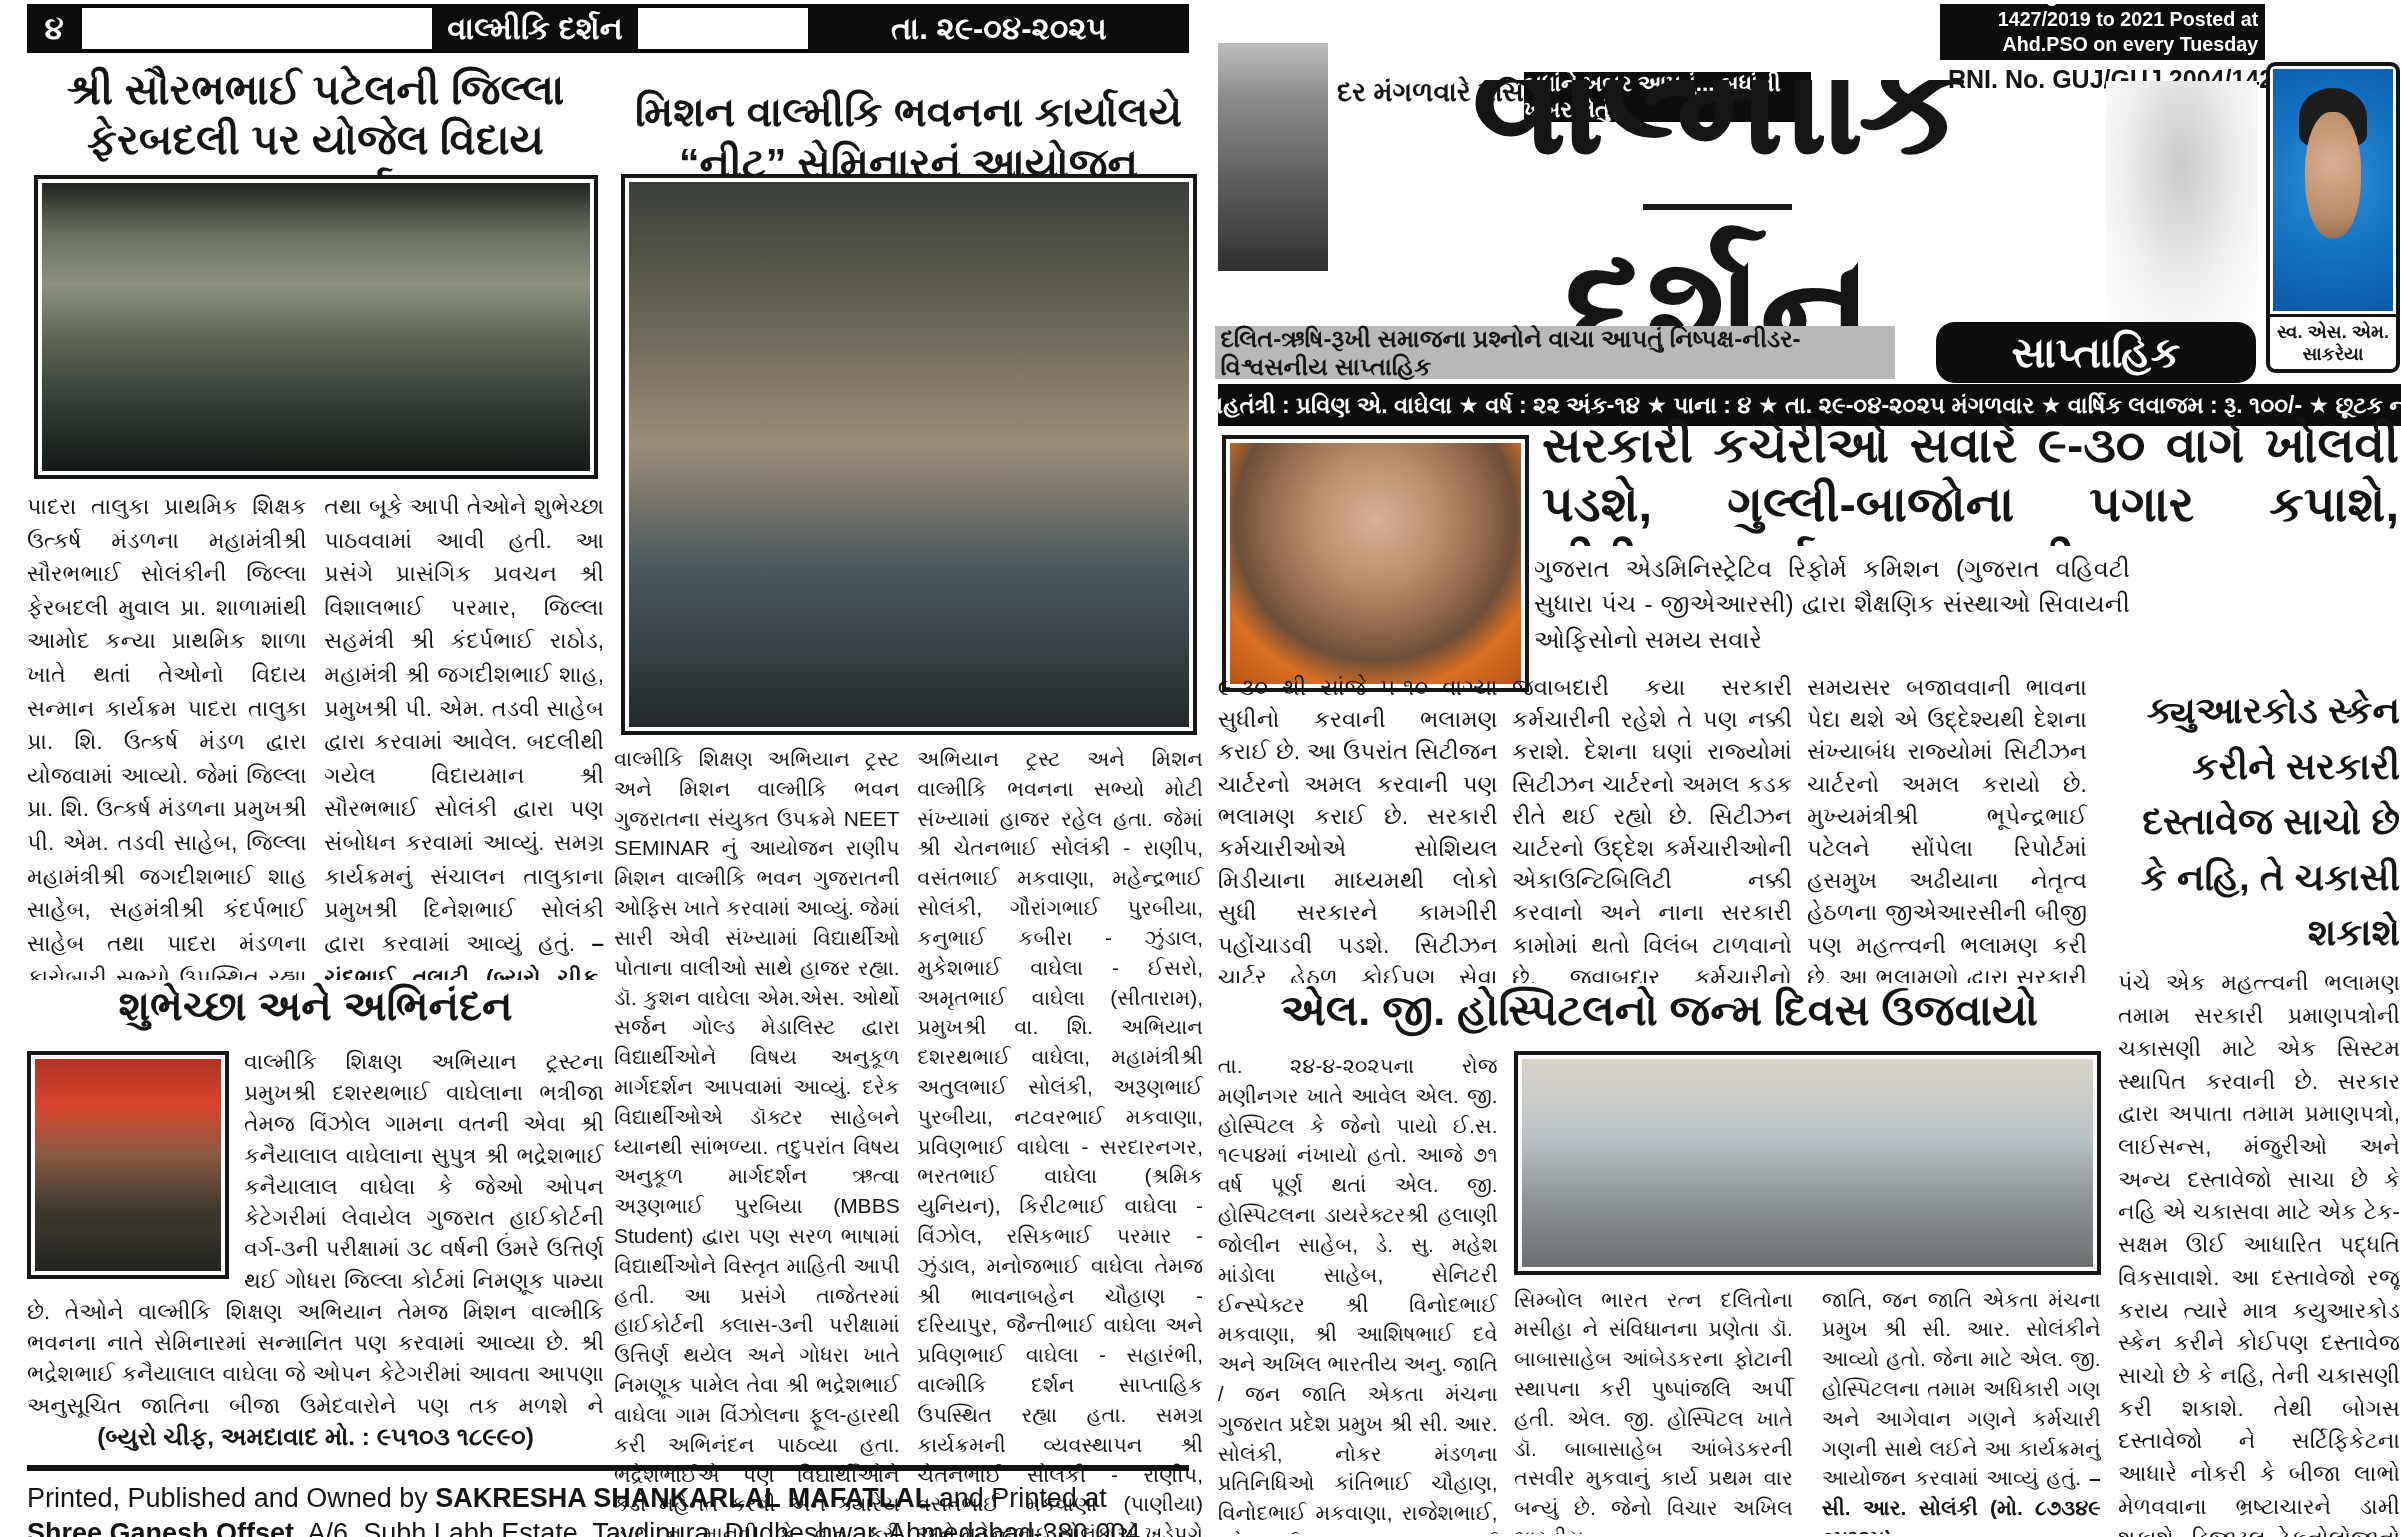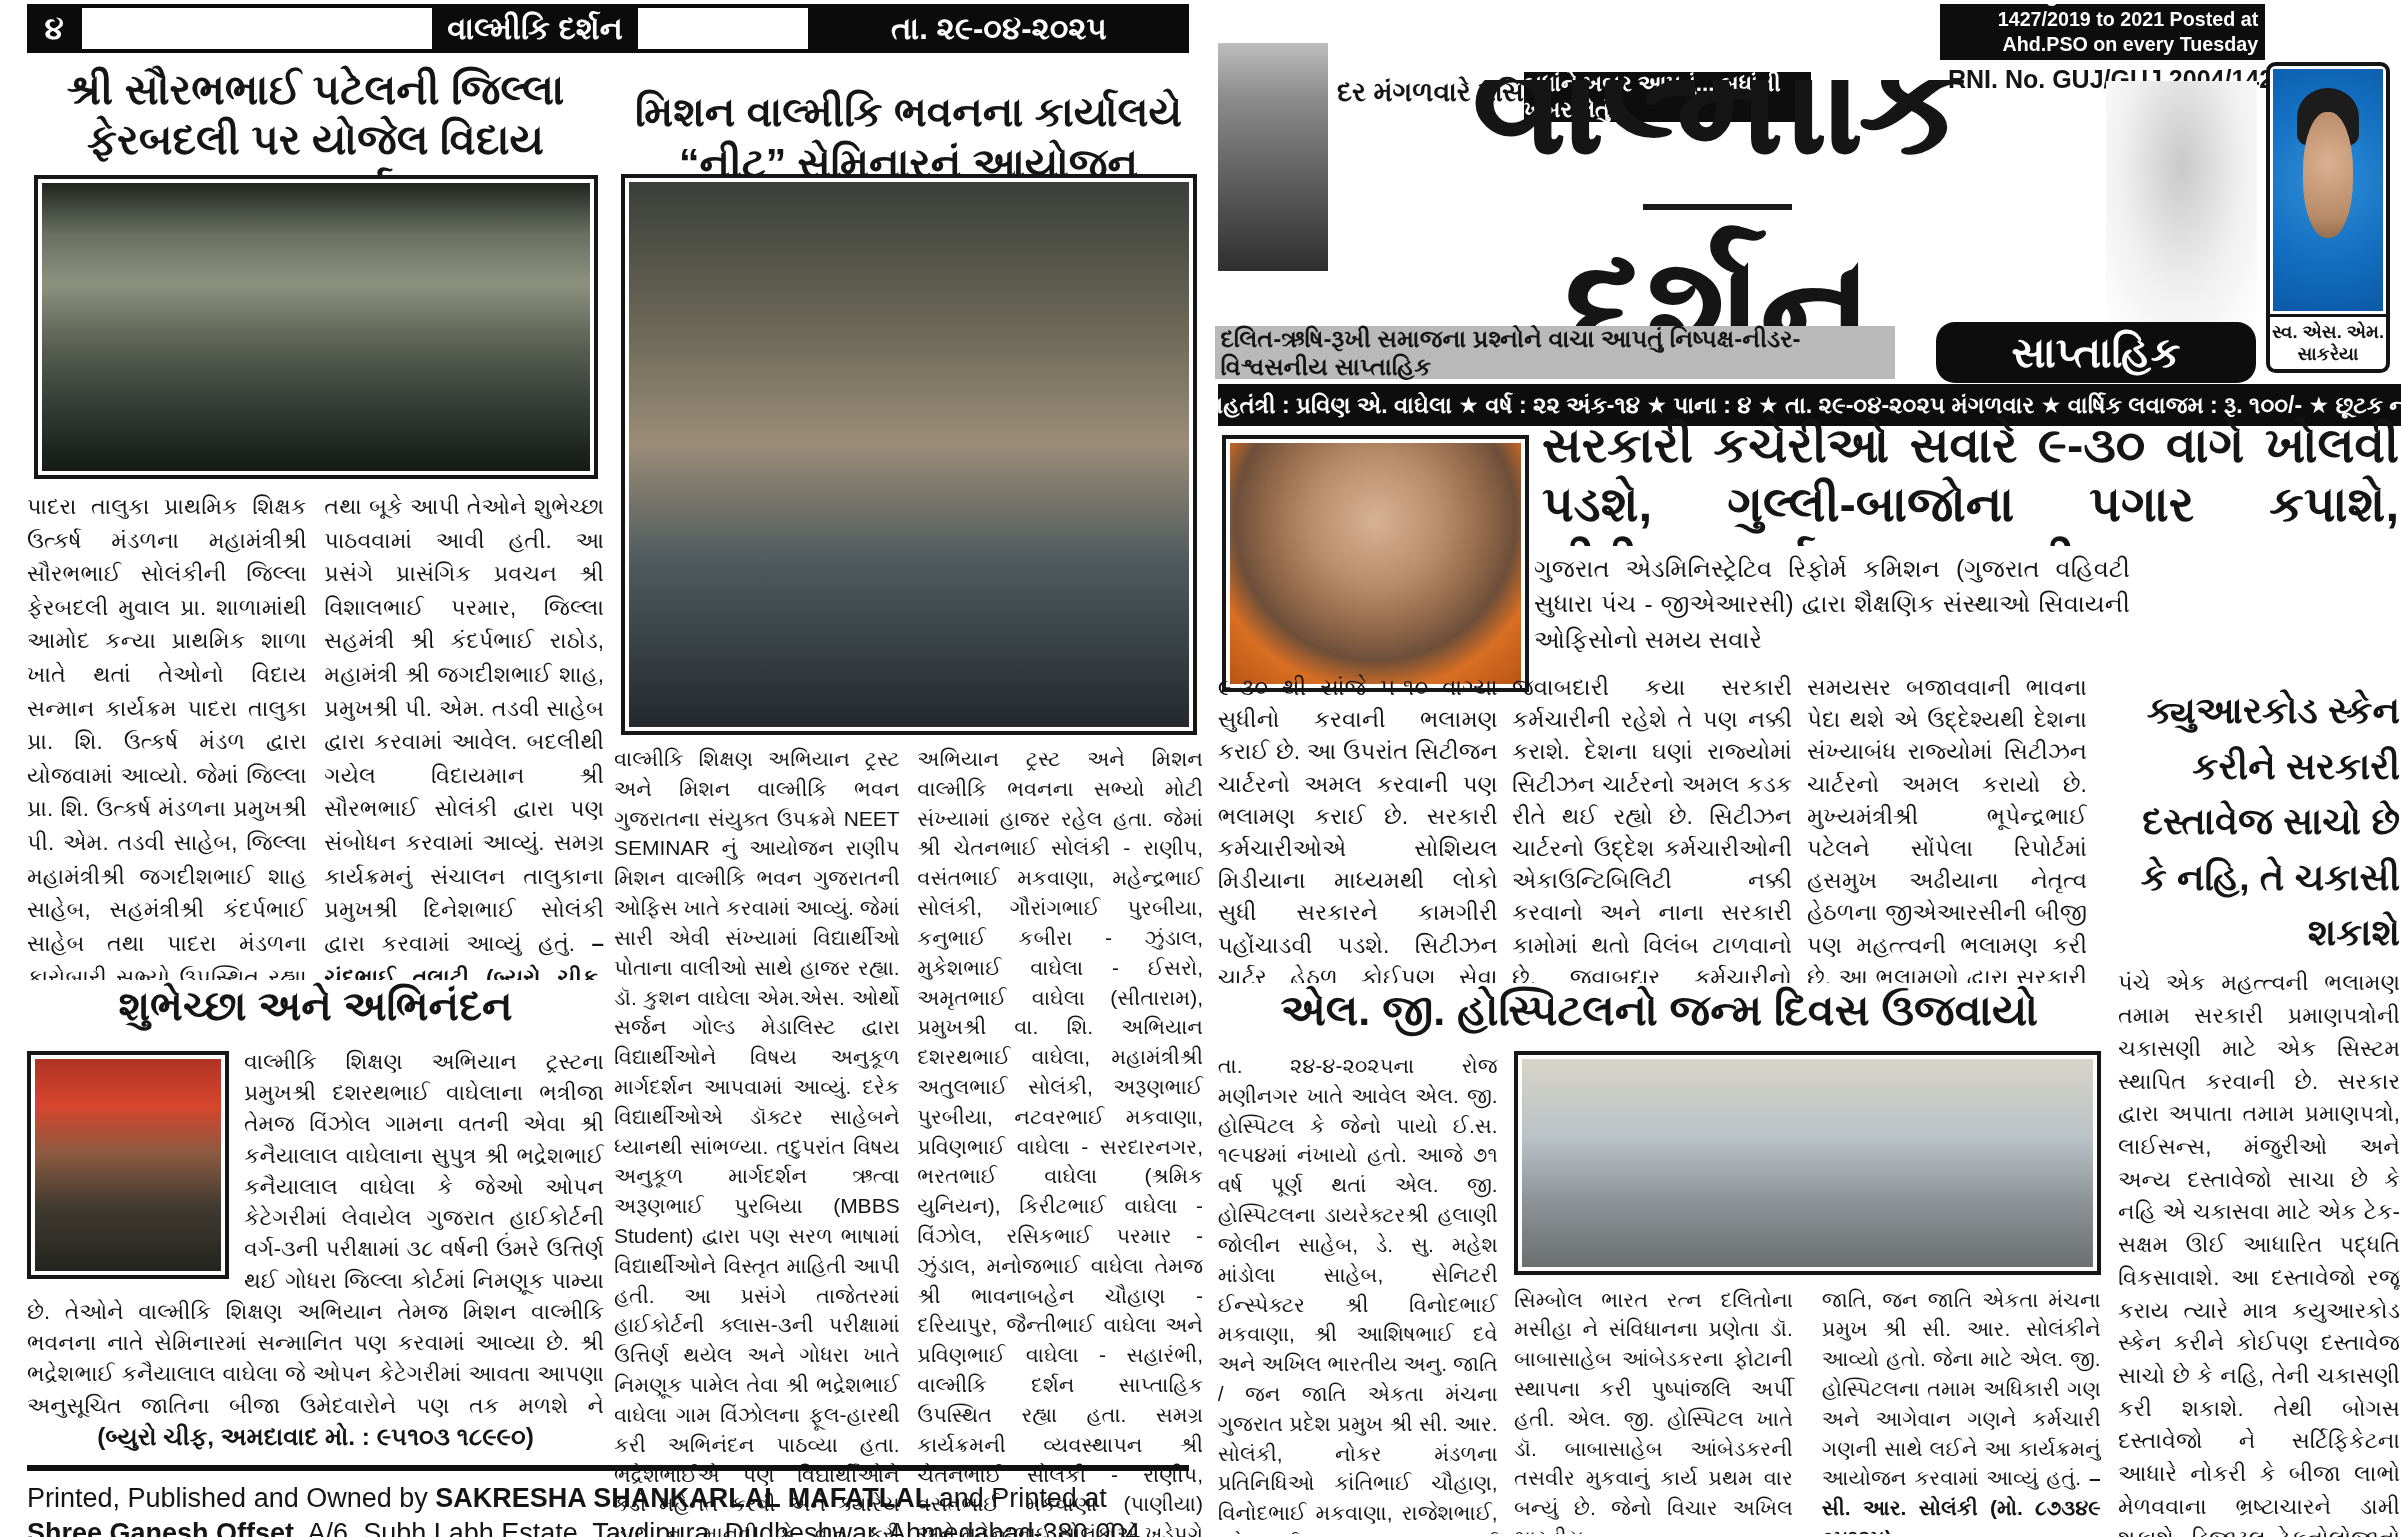--- a/index.html
+++ b/index.html
@@ -61,21 +61,21 @@
   .slogan-box{left:309px;top:72px;width:287px;height:50px;background:#0d0d0d;color:#fff;display:flex;align-items:center;justify-content:center;font-size:22.4px;font-weight:700;}
   .regd-box{left:725px;top:4.1px;width:325px;height:56px;background:#0d0d0d;color:#fff;font-size:19.7px;font-weight:700;line-height:1.25;display:flex;align-items:center;text-align:right;padding:2.7px 6.8px;box-sizing:border-box;}
   .rni-line{left:733px;top:65px;font-size:25px;font-weight:700;}
   .mh-ambedkar{left:2.7px;top:43px;width:110px;height:228px;}
   .mh-title{left:115px;top:80px;width:774px;height:253px;display:flex;align-items:center;justify-content:center;gap:12.2px;overflow:hidden;flex-direction:column;}
   .mh-word{font-size:153px;font-weight:700;letter-spacing:-4.1px;white-space:nowrap;}
   .mh-valmiki{width:143px;height:231px;border:3.4px solid #1a1a1a;}
   .mh-gandhi{left:891px;top:81px;width:151px;height:242px;}
   .weekly-badge{left:721px;top:322px;width:320px;height:61px;background:#0d0d0d;color:#fff;border-radius:19px;display:flex;align-items:center;justify-content:center;font-size:42px;font-weight:700;}
   .tagline-strip{left:0;top:326px;width:680px;height:53px;background:#b9b9b9;display:flex;align-items:center;font-size:24px;font-weight:700;padding:0 5.4px;box-sizing:border-box;}
-  .portrait-card{left:1051px;top:62px;width:124px;height:311px;border:4.1px solid #141414;border-radius:9.5px;background:#fff;box-sizing:border-box;display:flex;flex-direction:column;}
+  .portrait-card{left:1051px;top:62px;width:134px;height:311px;border:4.1px solid #141414;border-radius:9.5px;background:#fff;box-sizing:border-box;display:flex;flex-direction:column;}
   .portrait-img{flex:1;margin:2.7px;background:radial-gradient(circle at 50% 46%,#2e8fd9 0%,#1470c2 55%,#0c59a8 100%);position:relative;}
   .portrait-face{position:absolute;left:27%;top:18%;width:46%;height:52%;border-radius:46%;background:radial-gradient(circle at 50% 40%,#d9b091 0%,#b98a66 70%,#8f6a4c 100%);}
   .portrait-hair{position:absolute;left:22%;top:8%;width:56%;height:24%;border-radius:50% 50% 20% 20%;background:#1c1c1c;}
   .portrait-caption{border-top:3.4px solid #141414;border-radius:0 0 5.4px 5.4px;font-size:18.3px;font-weight:700;text-align:center;padding:4.1px 1.4px;}
   .info-strip{left:2.7px;top:384px;width:1183px;height:42px;background:#0d0d0d;color:#fff;display:flex;align-items:center;justify-content:center;font-size:23px;font-weight:700;white-space:nowrap;overflow:hidden;}
   .cm-photo{left:6.8px;top:435px;width:307px;height:257px;}
   .main-headline{left:327px;top:416px;width:857px;height:130px;font-size:49px;line-height:1.2;font-weight:700;text-align:justify;overflow:hidden;}
   .main-lead{left:319px;top:551px;width:596px;height:114px;font-size:24.4px;line-height:1.45;overflow:hidden;}
   .mcol{top:671px;width:280px;height:312px;font-size:23px;line-height:1.4;overflow:hidden;}
   .mcol1{left:2.7px;}

